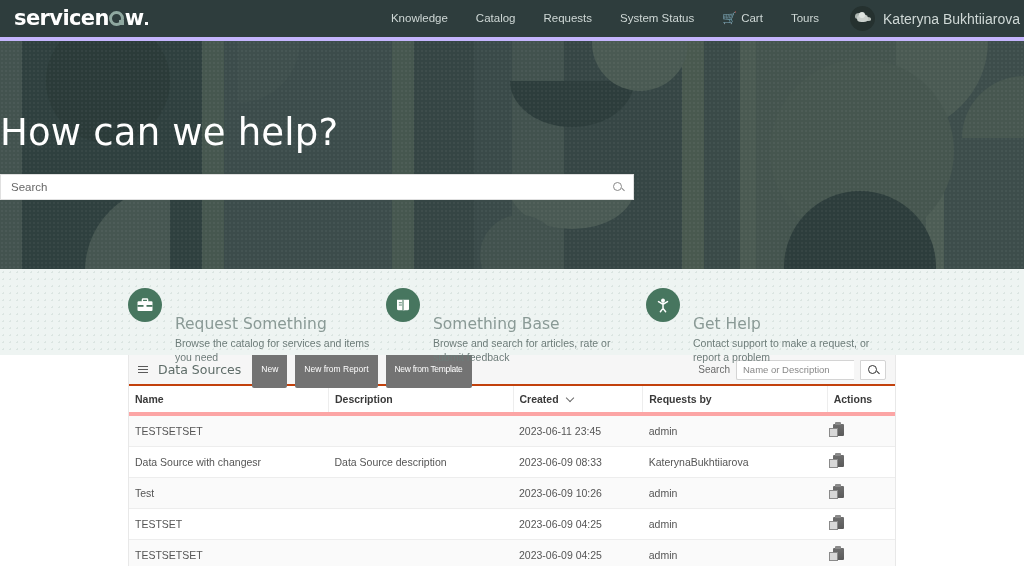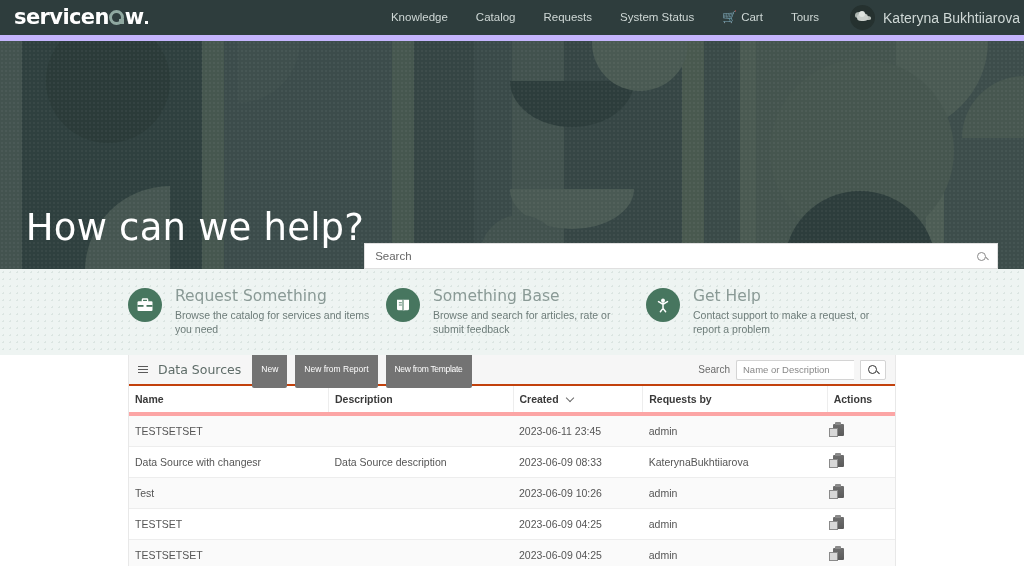--- a/index.html
+++ b/index.html
@@ -12,21 +12,21 @@
   }
 
   
   .topnav {
     position: relative;
     height: 41px;
     background: #2e3d3d;
     display: flex;
     align-items: center;
     padding: 0 0 0 14px;
-    border-bottom: 6px solid #c4b5fd;
+    border-bottom: 4px solid #c4b5fd;
   }
   .logo {
     font-size: 21px;
     font-weight: 700;
     letter-spacing: -0.6px;
     color: #ffffff;
     display: flex;
     align-items: baseline;
     line-height: 1;
     font-family: "DejaVu Sans", sans-serif;
@@ -93,22 +93,22 @@
     background:#dfe4e0; border-radius:50%; left:9px; top:6px;
   }
   .username { color:#cfd8d6; font-size:14px; white-space:nowrap; }
 
   
   .hero {
     position: relative;
     height: 228px;
     background: #4c1d95;
     overflow: hidden;
-    display: flex; flex-direction: row;
-    align-items: flex-end; justify-content: center;
+    display: flex; flex-direction: column;
+    align-items: flex-start; justify-content: center;
   }
   .hero-bg { position: absolute; inset: 0; }
   .hero-dots {
     position:absolute; inset:0;
     background-image: radial-gradient(rgba(255,255,255,.045) 1px, transparent 1px);
     background-size: 4px 4px;
   }
   .hero-title {
     position: relative;
     color: #ffffff;
@@ -162,21 +162,21 @@
   .ql-card.c1 { width: 258px; }
   .ql-card.c2 { width: 260px; }
   .ql-card.c3 { width: 230px; }
   .ql-icon {
     width: 34px; height: 34px; border-radius: 50%;
     background: #47765f;
     flex: 0 0 auto;
     display: flex; align-items: center; justify-content: center;
     margin-top: 2px;
   }
-  .ql-text { padding-top: 1px; }
+  .ql-text { padding-top: 1px; margin-top: 28px; }
   .ql-title {
     font-size: 15.5px; color: #8a9a96; font-weight: 400;
     line-height: 18px; margin-bottom: 4px;
     font-family: "DejaVu Sans", sans-serif;
   }
   .ql-desc {
     font-size: 10.5px; color: #6d7c79; line-height: 13.5px;
     max-width: 206px;
   }
 

